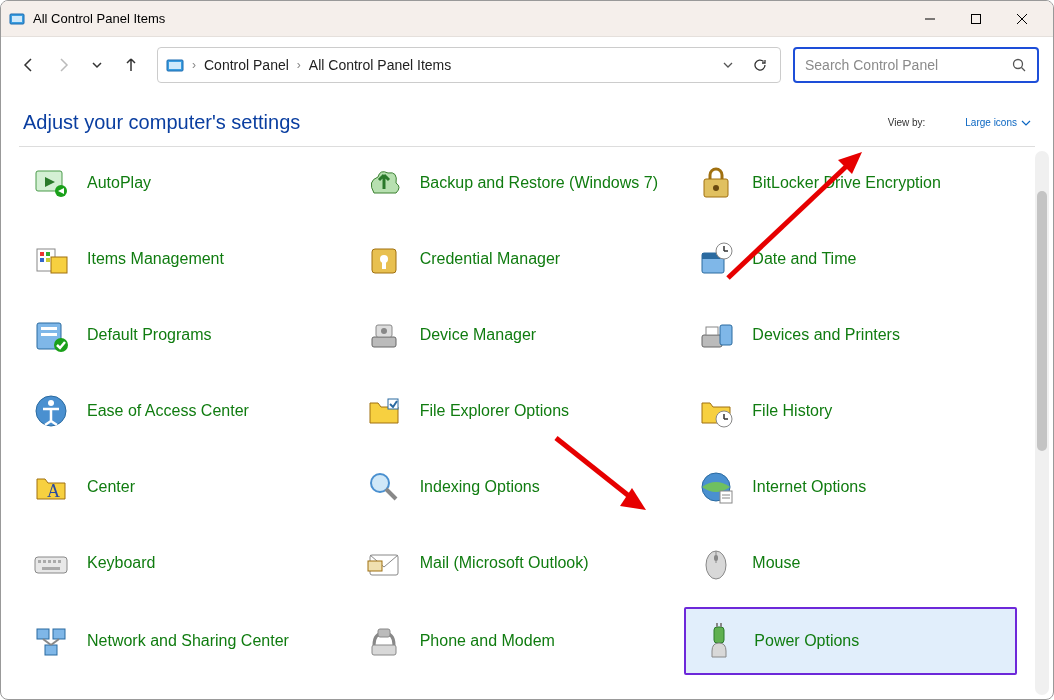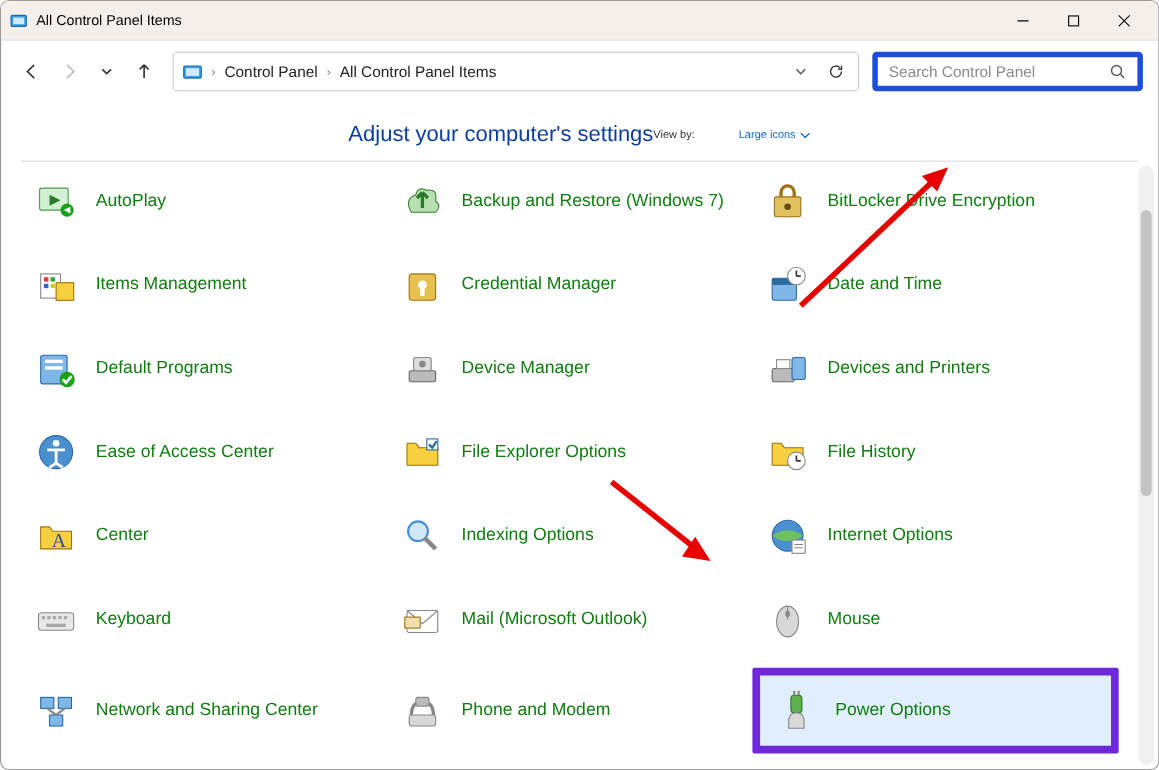--- a/index.html
+++ b/index.html
@@ -14,35 +14,35 @@
 .titlebar .win-btn { width: 46px; height: 32px; display: flex; align-items: center; justify-content: center; cursor: default; }
 
 .toolbar { height: 56px; display: flex; align-items: center; padding: 8px 14px; gap: 6px; }
 .nav-btn { width: 28px; height: 28px; display: flex; align-items: center; justify-content: center; color: #222; cursor: default; }
 .nav-btn.disabled { color: #aaa; }
 .addressbar { flex: 1; height: 36px; border: 1px solid #ccc; border-radius: 4px; display: flex; align-items: center; padding: 0 8px; gap: 8px; margin: 0 6px; }
 .addressbar .crumb { color: #222; font-size: 14px; cursor: default; }
 .addressbar .sep { color: #888; font-size: 12px; }
 .addressbar .spacer { flex: 1; }
 .addressbar .ab-btn { width: 24px; height: 24px; display: flex; align-items: center; justify-content: center; color: #555; }
-.searchbox { width: 246px; height: 36px; border: 5px solid #1d4ed8; border-radius: 4px; display: flex; align-items: center; padding: 0 10px; color: #888; }
+.searchbox { width: 246px; height: 36px; border: 2px solid #1d4ed8; border-radius: 4px; display: flex; align-items: center; padding: 0 10px; color: #888; }
 .searchbox input { border: none; outline: none; flex: 1; font-size: 14px; color: #333; background: transparent; }
 .searchbox input::placeholder { color: #8a8a8a; }
 
-.header-row { display: flex; align-items: center; justify-content: center; padding: 18px 22px 12px 22px; }
+.header-row { display: flex; align-items: center; justify-content: space-between; padding: 18px 22px 12px 22px; }
 .header-row .heading { color: #0a3ea0; font-size: 20px; }
 .header-row .viewby { font-size: 10px; color: #333; display: flex; align-items: center; gap: 10px; }
 .header-row .viewby .dropdown { color: #0a66c2; cursor: default; display: flex; align-items: center; gap: 4px; margin-left: 30px; }
 
 .divider { height: 1px; background: #ddd; margin: 0 18px; }
 
 .content { flex: 1; overflow: hidden; position: relative; display: flex; }
 .grid { flex: 1; display: grid; grid-template-columns: repeat(3, 1fr); column-gap: 0; row-gap: 12px; padding: 4px 18px 8px 18px; align-content: start; overflow: hidden; }
 .item { display: flex; align-items: center; gap: 14px; padding: 10px 10px; border-radius: 2px; cursor: default; }
-.item.highlight { background: #e1eefb; border: 7px solid #6d28d9; }
+.item.highlight { background: #e1eefb; border: 2px solid #6d28d9; }
 .item .icon { width: 44px; height: 44px; flex-shrink: 0; display: flex; align-items: center; justify-content: center; }
 .item .label { color: #107c10; font-size: 16px; }
 
 .scrollbar { width: 14px; background: #f0f0f0; position: relative; margin: 4px 4px 4px 0; border-radius: 8px; }
 .scrollbar .thumb { position: absolute; top: 40px; left: 2px; right: 2px; height: 260px; background: #c4c4c4; border-radius: 6px; }
 
 .arrow-annot { position: absolute; pointer-events: none; z-index: 50; }
 .arrow-annot line { stroke: #e60000; stroke-width: 5; }
 .arrow-annot polygon { fill: #e60000; }
 

